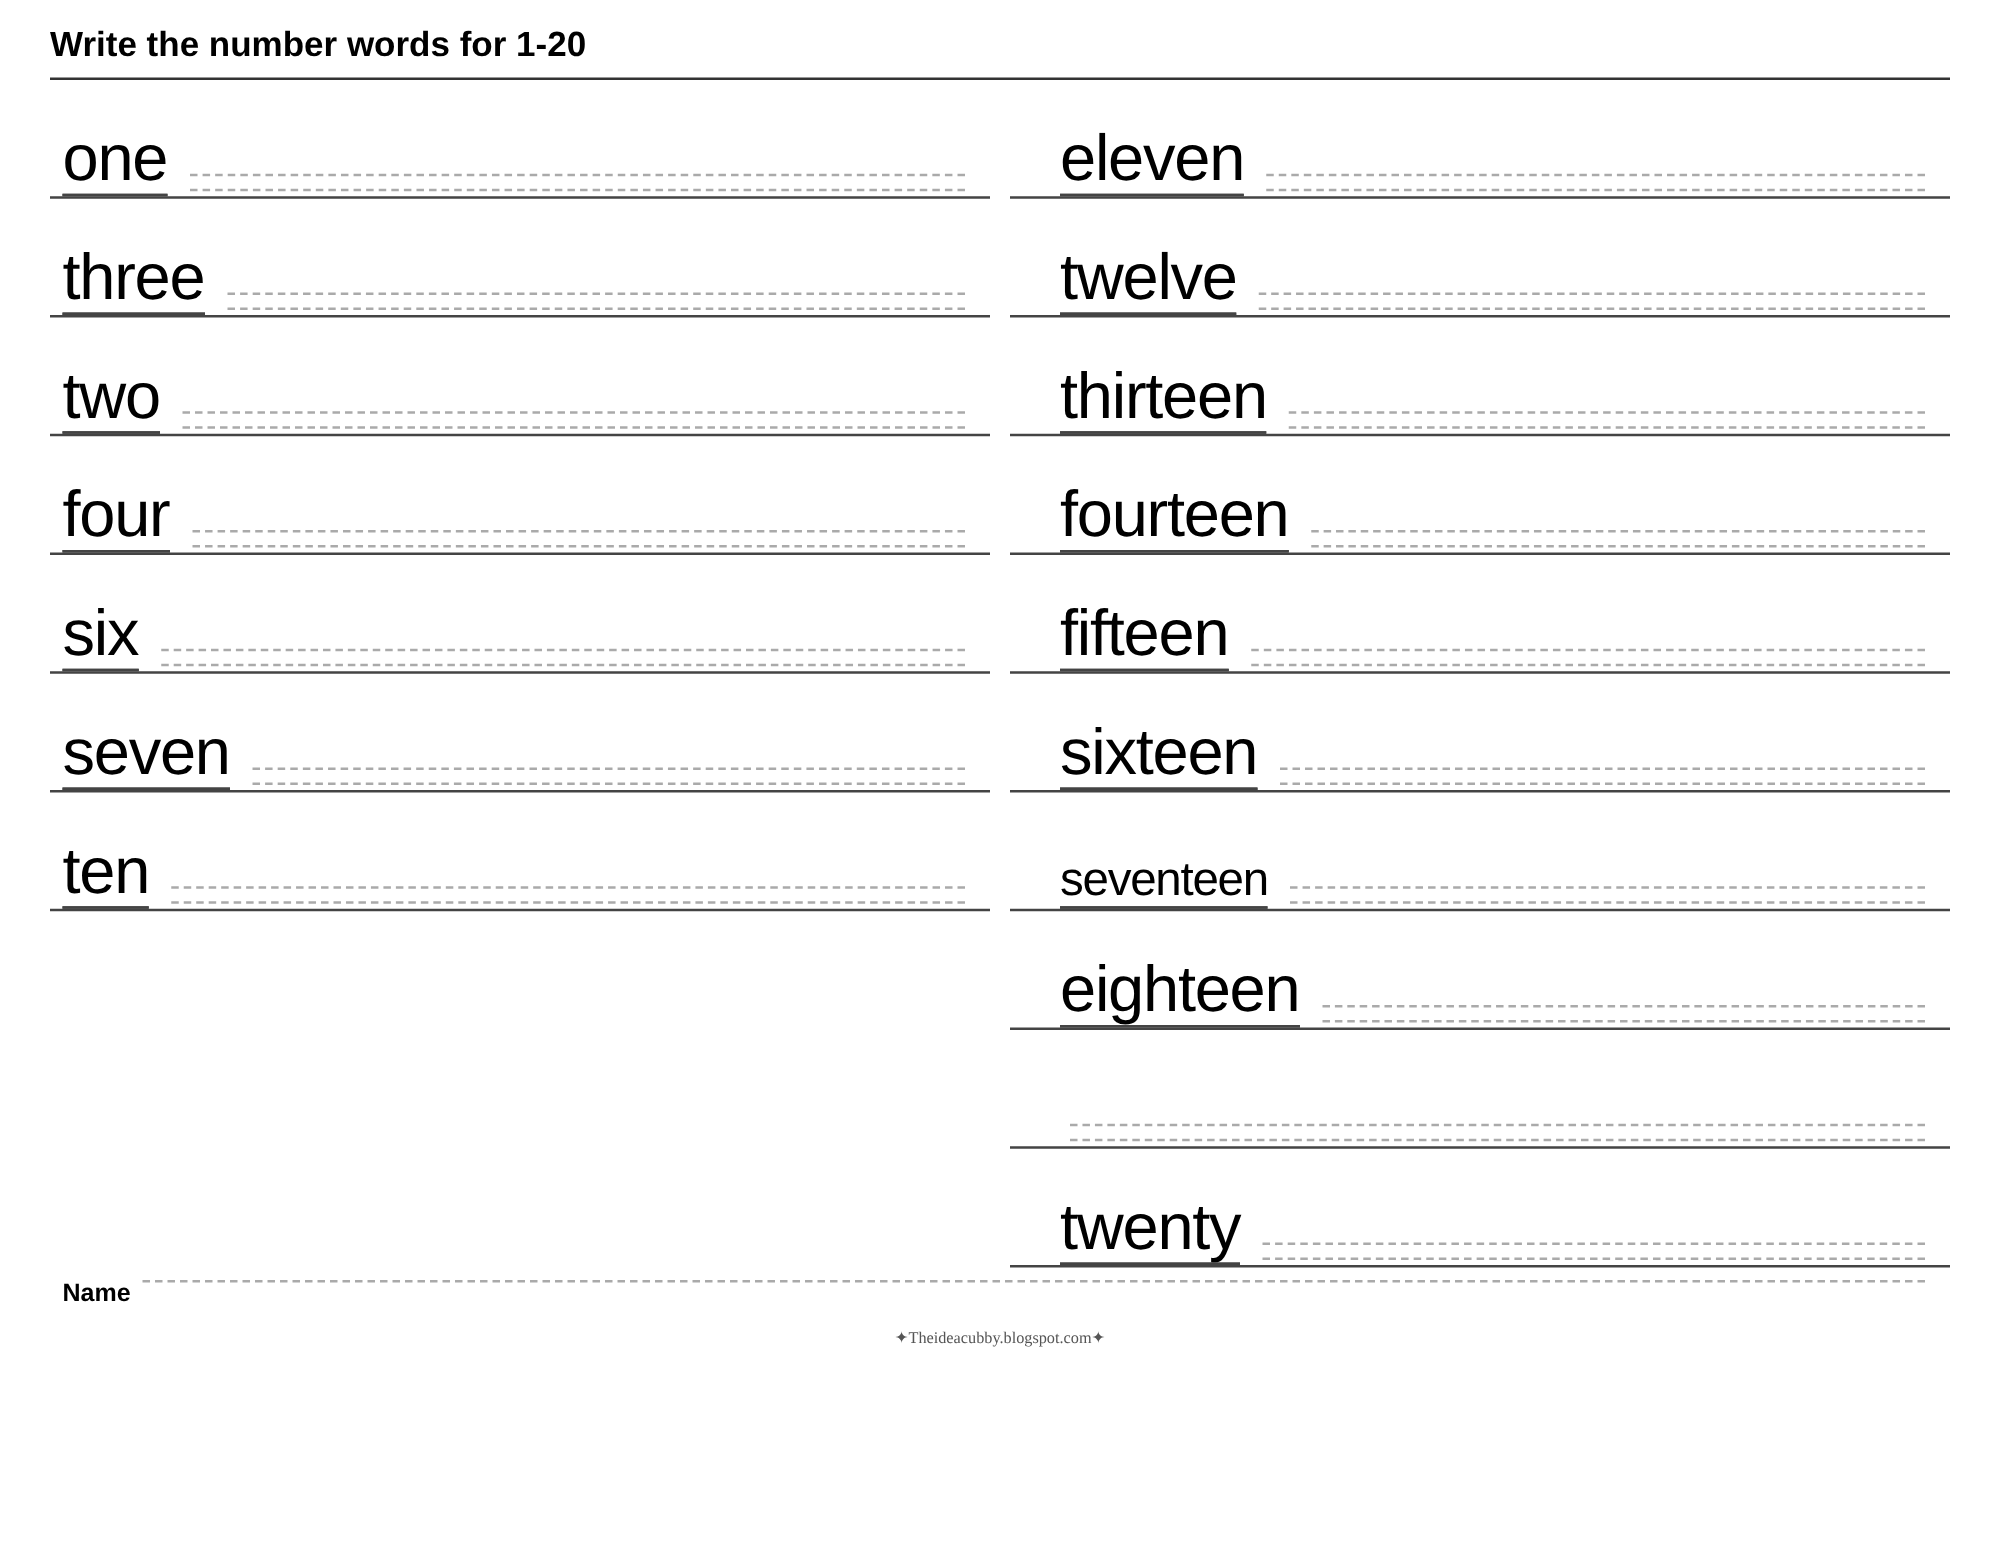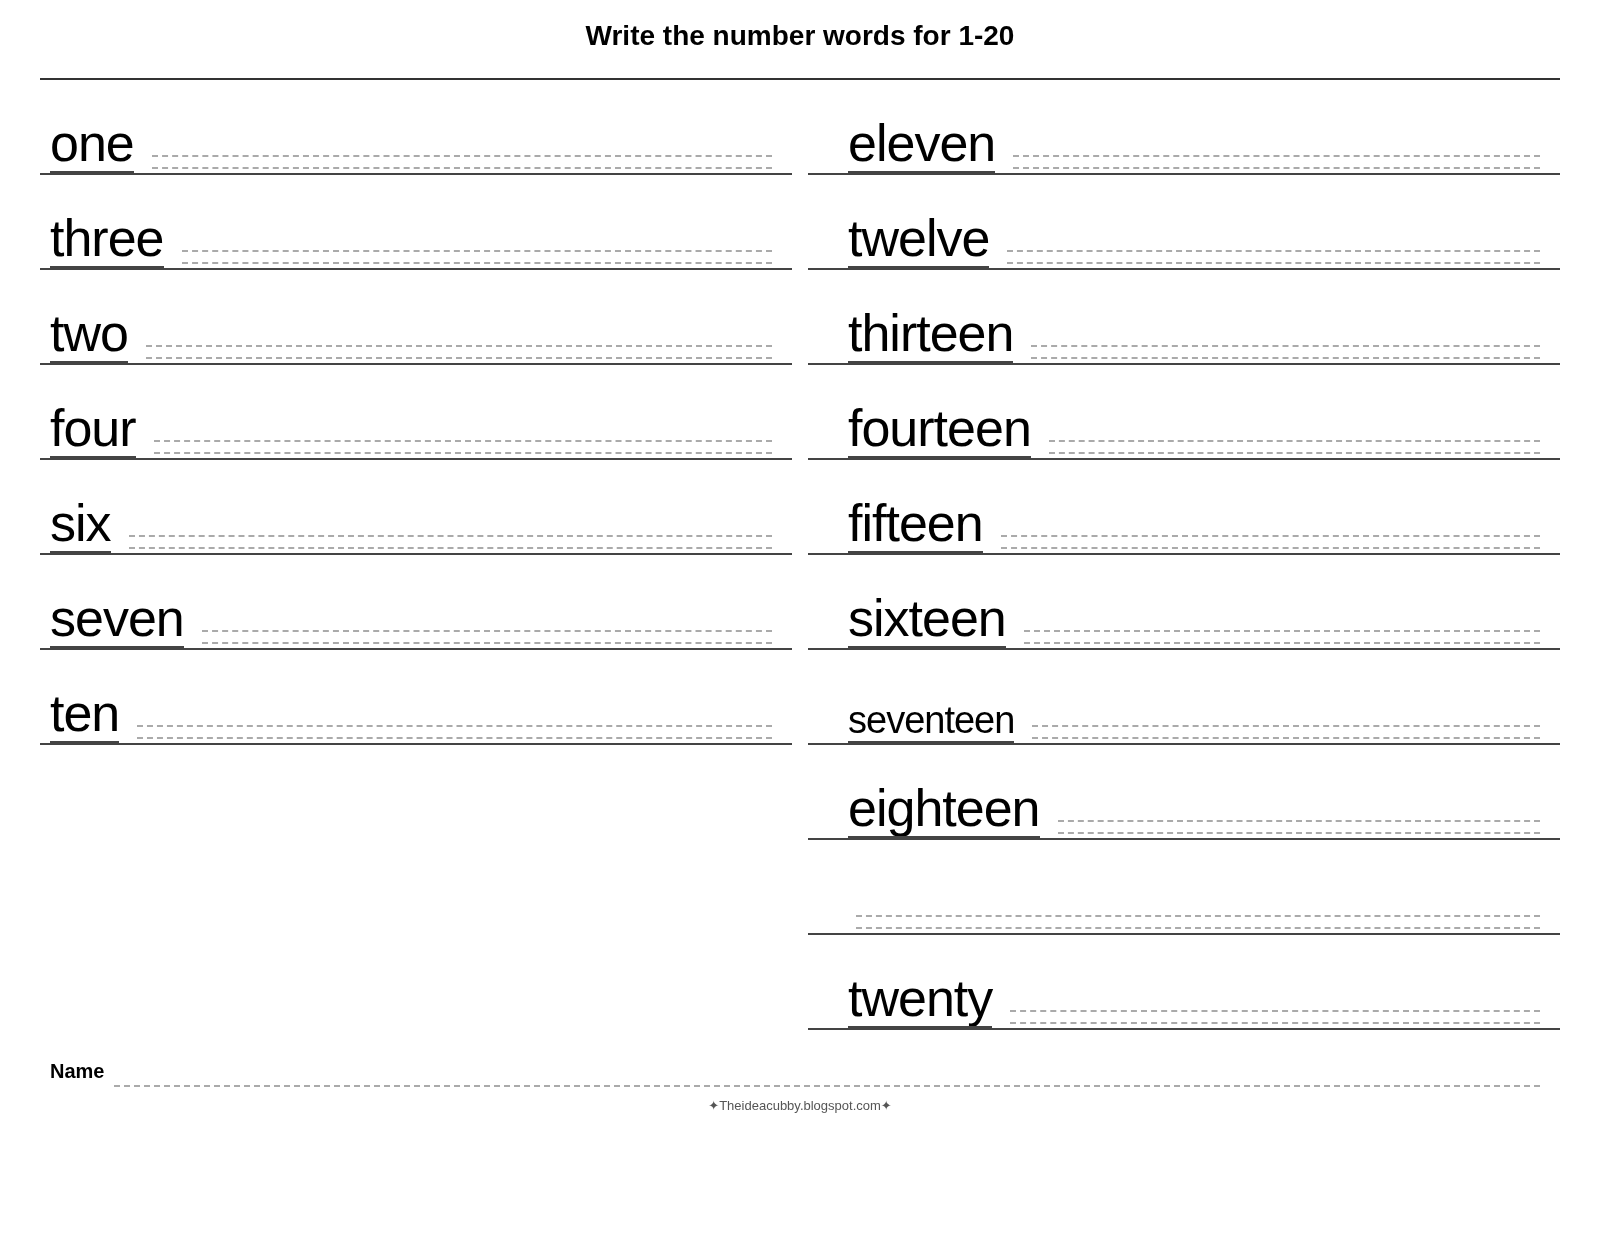--- a/index.html
+++ b/index.html
@@ -11,22 +11,21 @@
       display: flex;
       flex-direction: column;
       align-items: center;
       padding: 20px 40px 10px 40px;
     }
 
     .page-title {
       font-size: 28px;
       font-weight: bold;
       font-family: Arial, sans-serif;
-      text-align: center;
-      margin-bottom: 26px;
+      margin-bottom: 10px;
       width: 100%;
     }
 
     .top-rule {
       width: 100%;
       border: none;
       border-top: 2px solid #333;
       margin-bottom: 0px;
     }
 
@@ -85,24 +84,23 @@
 
     .dotted-line {
       width: 100%;
       border-bottom: 2px dashed #aaa;
       height: 1px;
     }
 
     .name-section {
       width: 100%;
       display: flex;
-      align-items: flex-end;
+      align-items: flex-start;
       padding: 10px 20px 5px 10px;
       gap: 10px;
-      margin-top: 20px;
     }
 
     .name-label {
       font-size: 20px;
       font-weight: bold;
       font-family: Arial, sans-serif;
       white-space: nowrap;
       padding-bottom: 4px;
     }
 
@@ -110,21 +108,21 @@
       flex: 1;
       border-bottom: 2px dashed #aaa;
       height: 1px;
     }
 
     .footer-text {
       font-size: 13px;
       color: #555;
       text-align: center;
       margin-top: 6px;
-      font-family: Liberation Sans, sans-serif;
+      font-family: Liberation Serif, serif;
     }
 
     
     .word-label.small { font-size: 38px; }
   </style>
 </head>
 <body>
 
 <h1 class="page-title">Write the number words for  1-20</h1>
 <hr class="top-rule">

